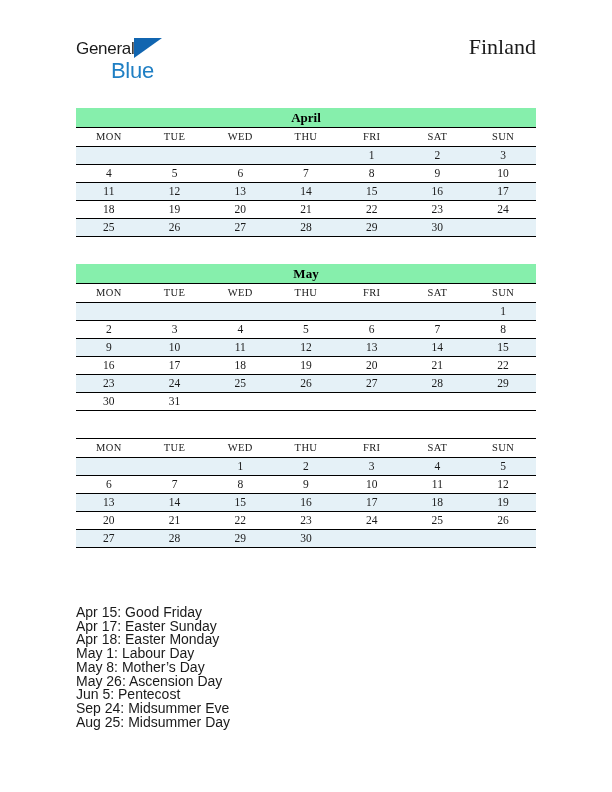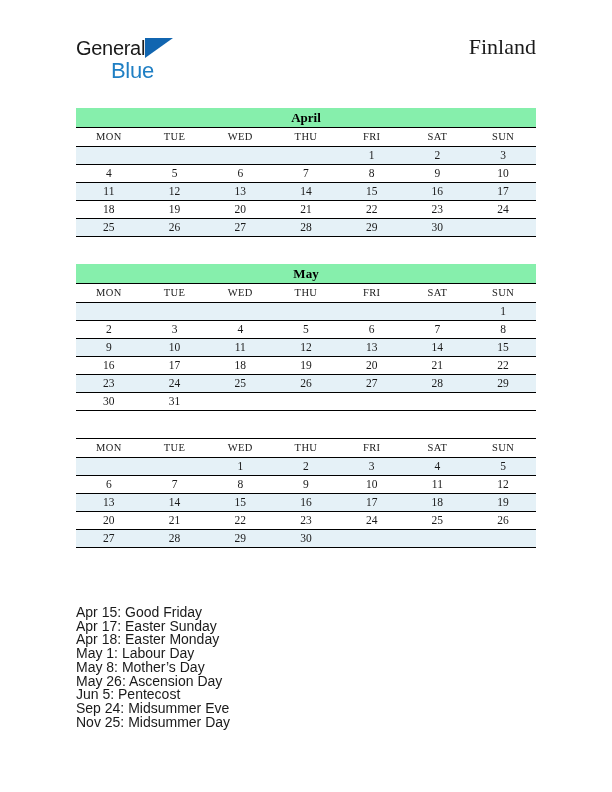--- a/index.html
+++ b/index.html
@@ -32,21 +32,21 @@
     height: 52px;
     font-family: "Liberation Sans", "DejaVu Sans", sans-serif;
   }
   .brand-row1 {
     position: absolute;
     left: 0; top: 0;
     display: flex;
     align-items: flex-start;
   }
   .brand-general {
-    font-size: 20px;
+    font-size: 17px;
     line-height: 25px;
     color: #1a1a1a;
     letter-spacing: -0.3px;
   }
   .brand-triangle {
     width: 0; height: 0;
     border-left: 28px solid #1165b0;
     border-bottom: 20px solid transparent;
     margin-left: 0px;
     margin-top: 2px;
@@ -378,14 +378,14 @@
 
 <div class="legend">
     <div class="legend-item">Apr 15: Good Friday</div>
     <div class="legend-item">Apr 17: Easter Sunday</div>
     <div class="legend-item">Apr 18: Easter Monday</div>
     <div class="legend-item">May 1: Labour Day</div>
     <div class="legend-item">May 8: Mother’s Day</div>
     <div class="legend-item">May 26: Ascension Day</div>
     <div class="legend-item">Jun 5: Pentecost</div>
     <div class="legend-item">Sep 24: Midsummer Eve</div>
-    <div class="legend-item">Nov 25: Midsummer Day</div>
+    <div class="legend-item">Aug 25: Midsummer Day</div>
   </div>
 
 </body></html>

